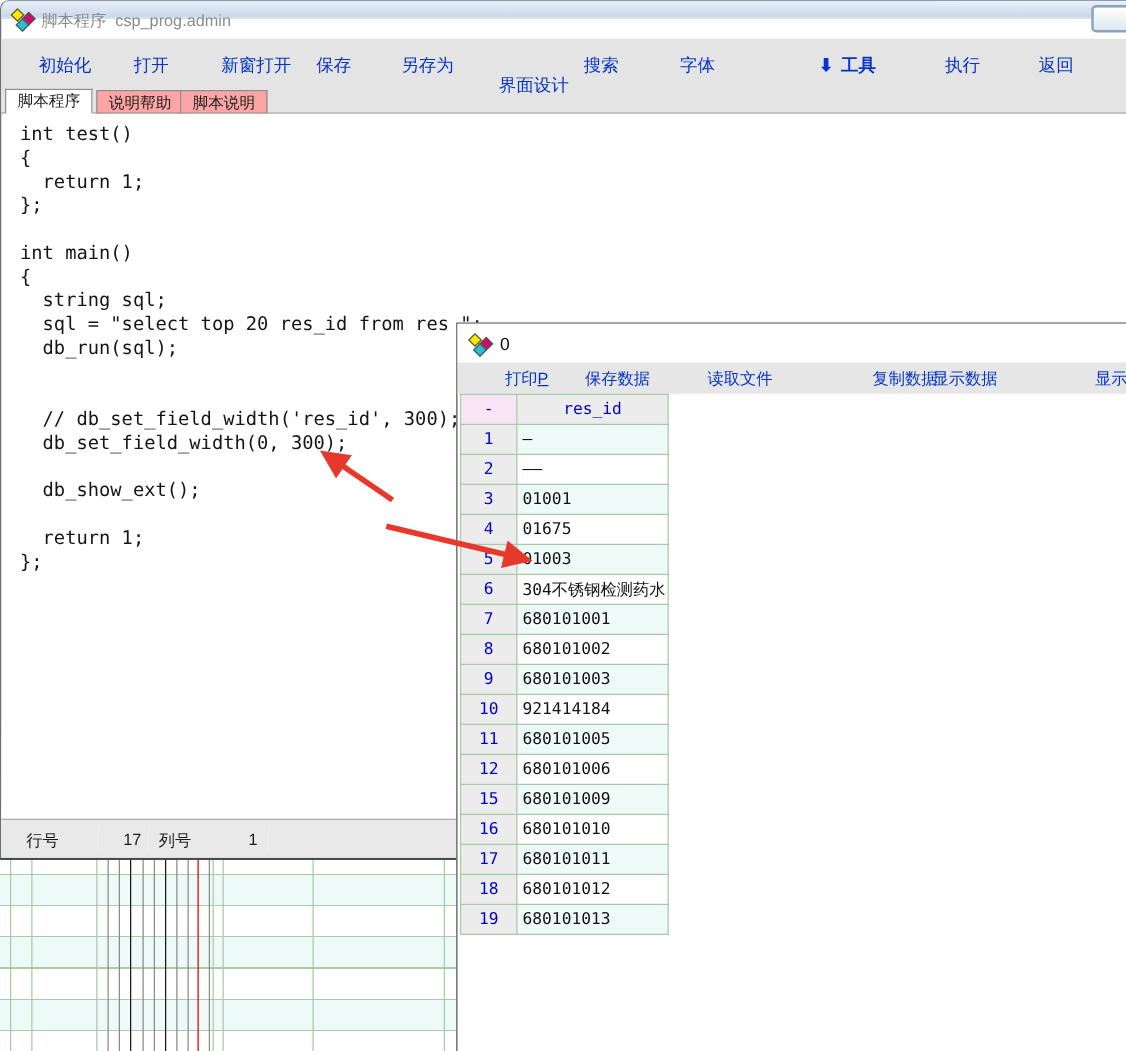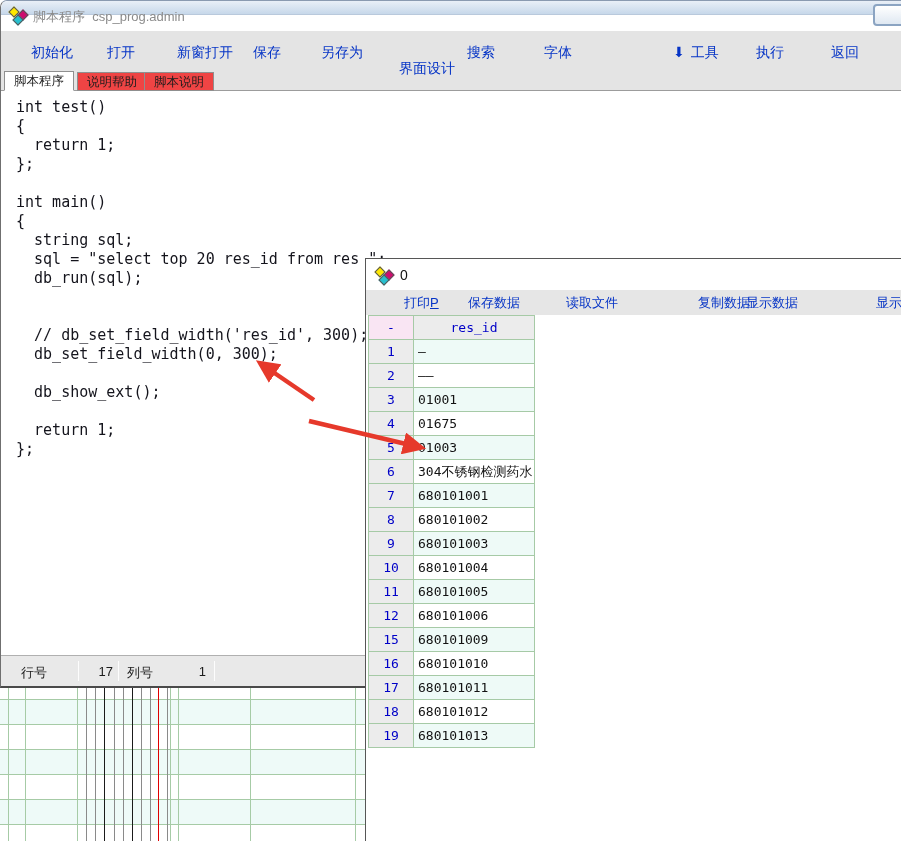--- a/index.html
+++ b/index.html
@@ -55,21 +55,21 @@
   }
   .tb-item {
     position:absolute; top:13px; font-size:14px; color:#0634c6;
     white-space:nowrap; cursor:default;text-align:center;
   }
   .tb-item .dd-icon { font-size:14px; color:#0634c6; margin-right:6px; }
 
   .tab {
     position:absolute; bottom:-1px; height:19px; line-height:18px;
     padding:0 9px; font-size:12.5px; color:#1c1c1c;
-    background:#ef4444; border:1px solid #8f8f8f; white-space:nowrap;
+    background:#fca5a5; border:1px solid #8f8f8f; white-space:nowrap;
   }
   .tab.active { background:#ffffff; border-bottom:1px solid #ffffff; height:20px; z-index:2; }
 
   #cw-editor {
     position:absolute; left:1px; right:0; top:90px; bottom:31px;
     background:#ffffff; overflow:hidden;
   }
   #cw-editor pre {
     margin:7px 0 0 14px;
     font-family:"DejaVu Sans Mono","Liberation Mono",monospace;
@@ -157,21 +157,21 @@
     <span class="tab" style="left:76px">说明帮助</span>
     <span class="tab" style="left:143px">脚本说明</span>
   <span class="tb-item" style="left: 30px;">初始化</span>
       <span class="tb-item" style="left: 106px;">打开</span>
       <span class="tb-item" style="left: 176px;">新窗打开</span>
       <span class="tb-item" style="left: 252px;">保存</span>
       <span class="tb-item" style="left: 320px;">另存为</span>
       <span class="tb-item" style="left: 398px; margin-top: 16px;">界面设计</span>
       <span class="tb-item" style="left: 466px;">搜索</span>
       <span class="tb-item" style="left: 543px;">字体</span>
-      <span class="tb-item" style="left: 672px;"><span class="dd-icon">⬇</span>工具</span>
+      <span class="tb-item" style="left: 654px; font-weight: bold;"><span class="dd-icon">⬇</span>工具</span>
       <span class="tb-item" style="left: 755px;">执行</span>
       <span class="tb-item" style="left: 830px;">返回</span>
     </div>
 
   <div id="cw-editor">
     <pre>int test()
 {
   return 1;
 };
 
@@ -256,21 +256,21 @@
         <tr>
           <td class="c-num">8</td>
           <td class="c-data">680101002</td>
         </tr>
         <tr class="alt">
           <td class="c-num">9</td>
           <td class="c-data">680101003</td>
         </tr>
         <tr>
           <td class="c-num">10</td>
-          <td class="c-data">680101004</td>
+          <td class="c-data">921414184</td>
         </tr>
         <tr class="alt">
           <td class="c-num">11</td>
           <td class="c-data">680101005</td>
         </tr>
         <tr>
           <td class="c-num">12</td>
           <td class="c-data">680101006</td>
         </tr>
         <tr class="alt">

